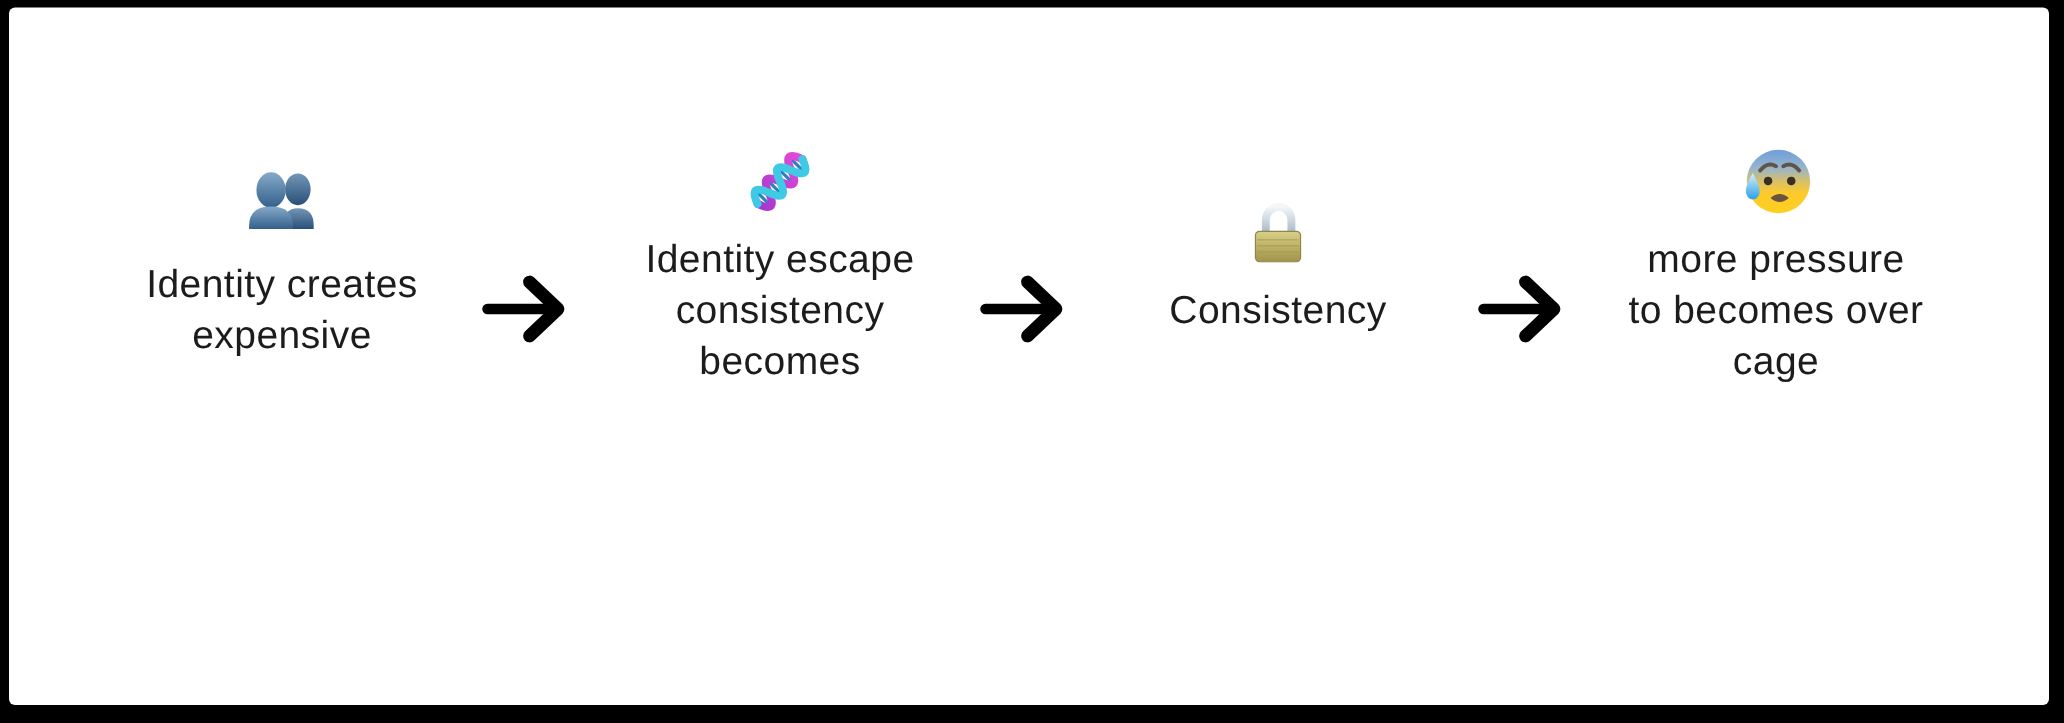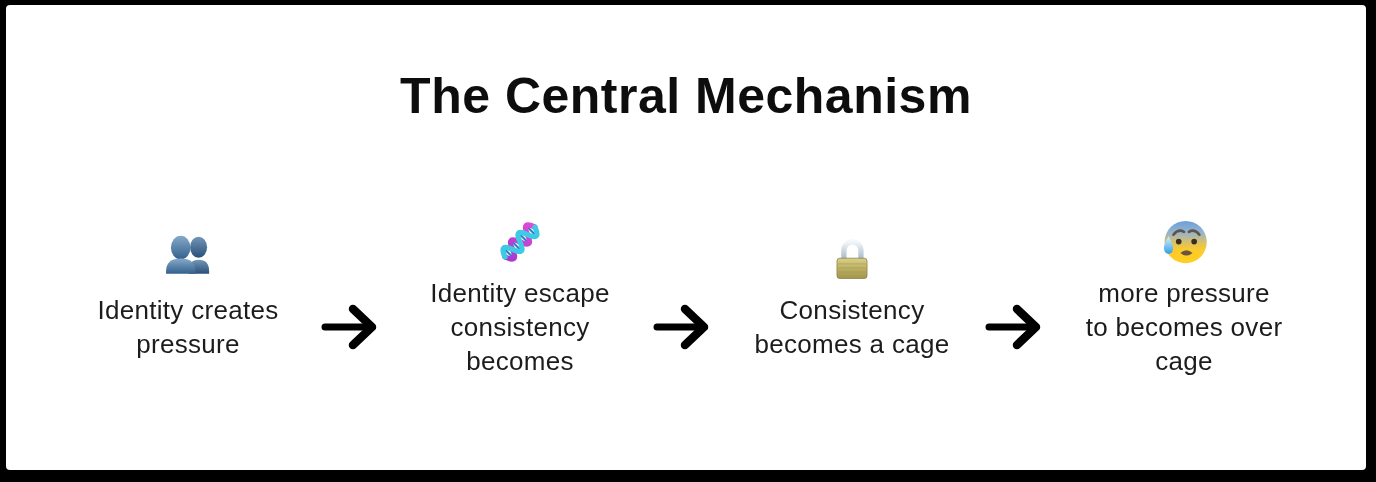--- a/index.html
+++ b/index.html
@@ -62,21 +62,20 @@
     flex: 0 0 auto;
     transform: translateY(30px);
   }
 </style>
 </head>
 <body>
 
 <div class="frame">
   <div class="canvas">
 
-    <div class="title">The Central Mechanism</div>
 
     <div class="flow">
 
       <div class="step">
         <svg class="icon" viewBox="0 0 64 64">
           <defs>
             <linearGradient id="bustFront" x1="0" y1="0" x2="0" y2="1">
               <stop offset="0" stop-color="#86a9c8"></stop>
                 <stop offset="1" stop-color="#33608c"></stop>
             </linearGradient>
@@ -89,21 +88,21 @@
             <ellipse cx="45" cy="17.5" rx="10.5" ry="13"></ellipse>
             <path d="M33 50 v-3 q0 -14 12 -14 q13 0 13 14 v3 z"></path>
           </g>
           <g fill="url(#bustFront)">
             <ellipse cx="23" cy="18" rx="12" ry="14.5"></ellipse>
             <path d="M5 50 v-2.5 q0 -16 18 -16 q18 0 18 16 V50 z"></path>
           </g>
         </svg>
         <div class="caption">
           <div class="line">Identity creates</div>
-          <div class="line">pressure</div>
+          <div class="line">expensive</div>
         </div>
       </div>
 
       <svg class="arrow" viewBox="0 0 68 52">
         <path d="M5 26 H46" stroke="#000" stroke-width="7" stroke-linecap="round" fill="none"></path>
         <path d="M33 8 L52 26 L33 44" stroke="#000" stroke-width="8.5" stroke-linecap="round" stroke-linejoin="round" fill="none"></path>
       </svg>
 
       <div class="step">
         <svg class="icon" viewBox="0 0 64 64">
@@ -148,21 +147,20 @@
             </linearGradient>
           </defs>
           <path d="M22 33 V21.5 a10.5 10.5 0 0 1 21 0 V33" fill="none" stroke="url(#shackle)" stroke-width="6.5"></path>
           <rect x="13.5" y="31" width="37" height="25" rx="3.5" fill="url(#lockBody)" stroke="#8f844a" stroke-width="1"></rect>
           <line x1="15" y1="38" x2="49" y2="38" stroke="#9c914f" stroke-width="1" opacity="0.6"></line>
           <line x1="15" y1="43" x2="49" y2="43" stroke="#9c914f" stroke-width="1" opacity="0.6"></line>
           <line x1="15" y1="48" x2="49" y2="48" stroke="#9c914f" stroke-width="1" opacity="0.6"></line>
         </svg>
         <div class="caption">
           <div class="line">Consistency</div>
-          <div class="line">becomes a cage</div>
         </div>
       </div>
 
       <svg class="arrow" viewBox="0 0 68 52">
         <path d="M5 26 H46" stroke="#000" stroke-width="7" stroke-linecap="round" fill="none"></path>
         <path d="M33 8 L52 26 L33 44" stroke="#000" stroke-width="8.5" stroke-linecap="round" stroke-linejoin="round" fill="none"></path>
       </svg>
 
       <div class="step">
         <svg class="icon" viewBox="0 0 64 64">

